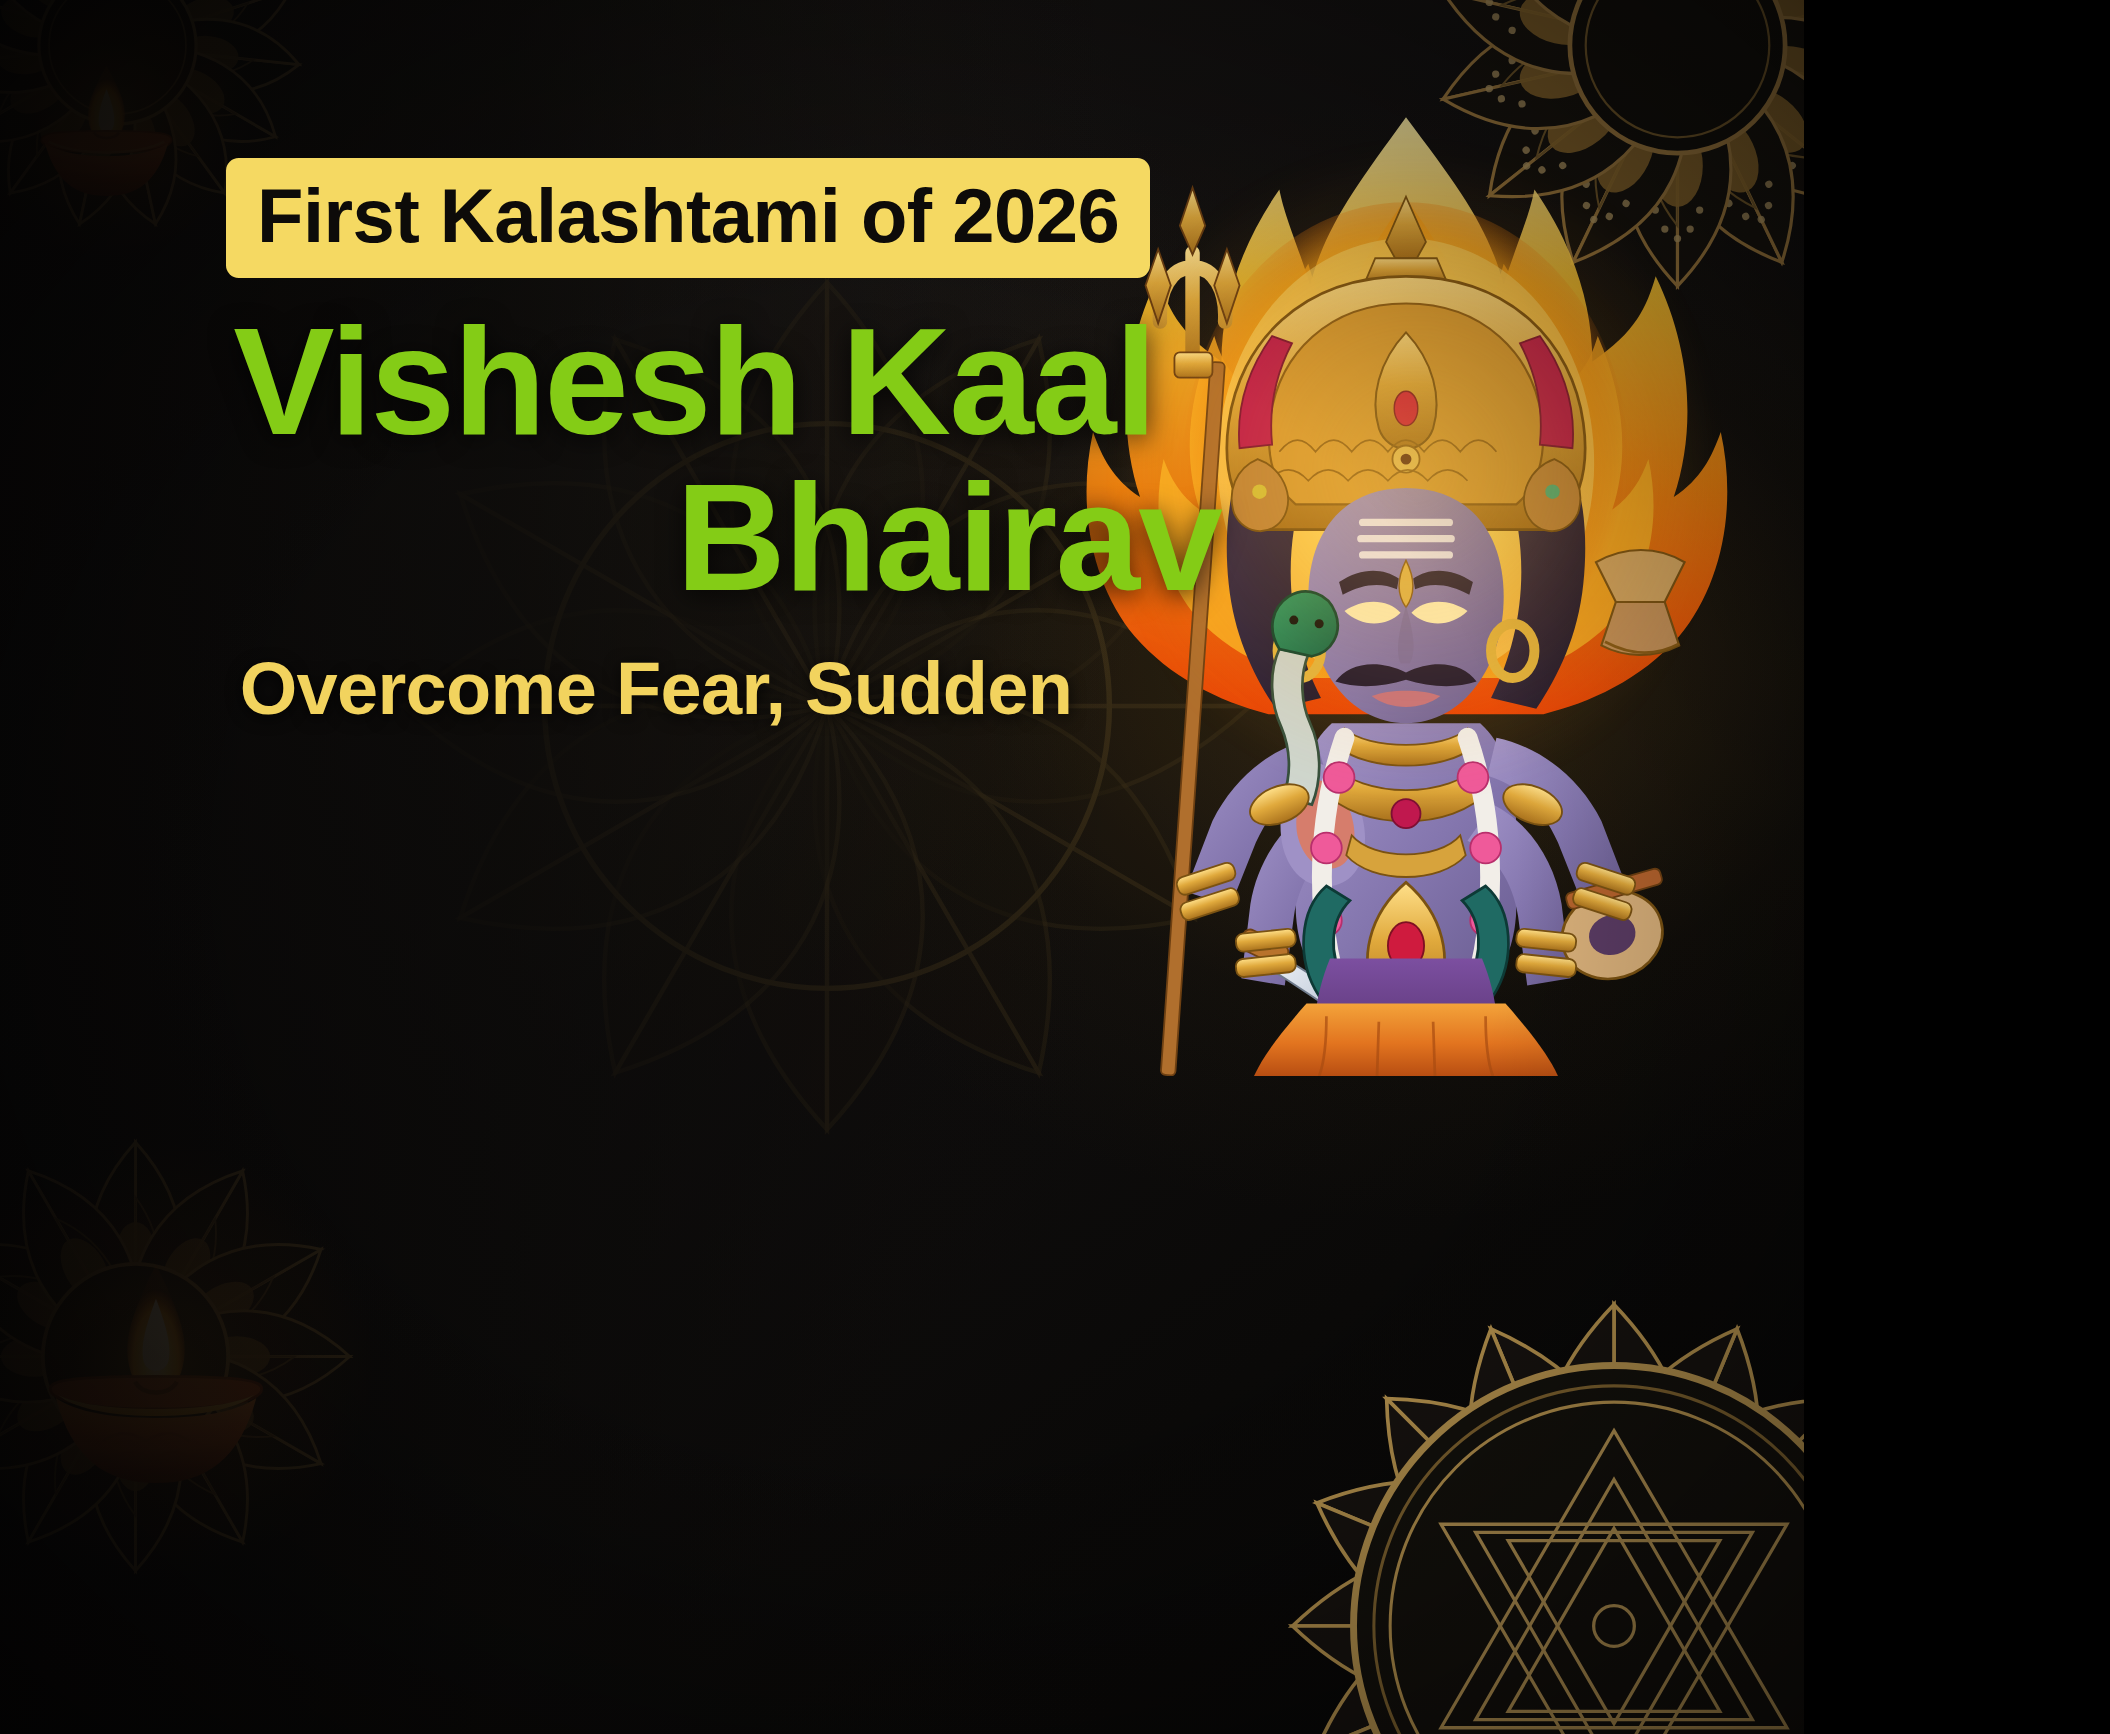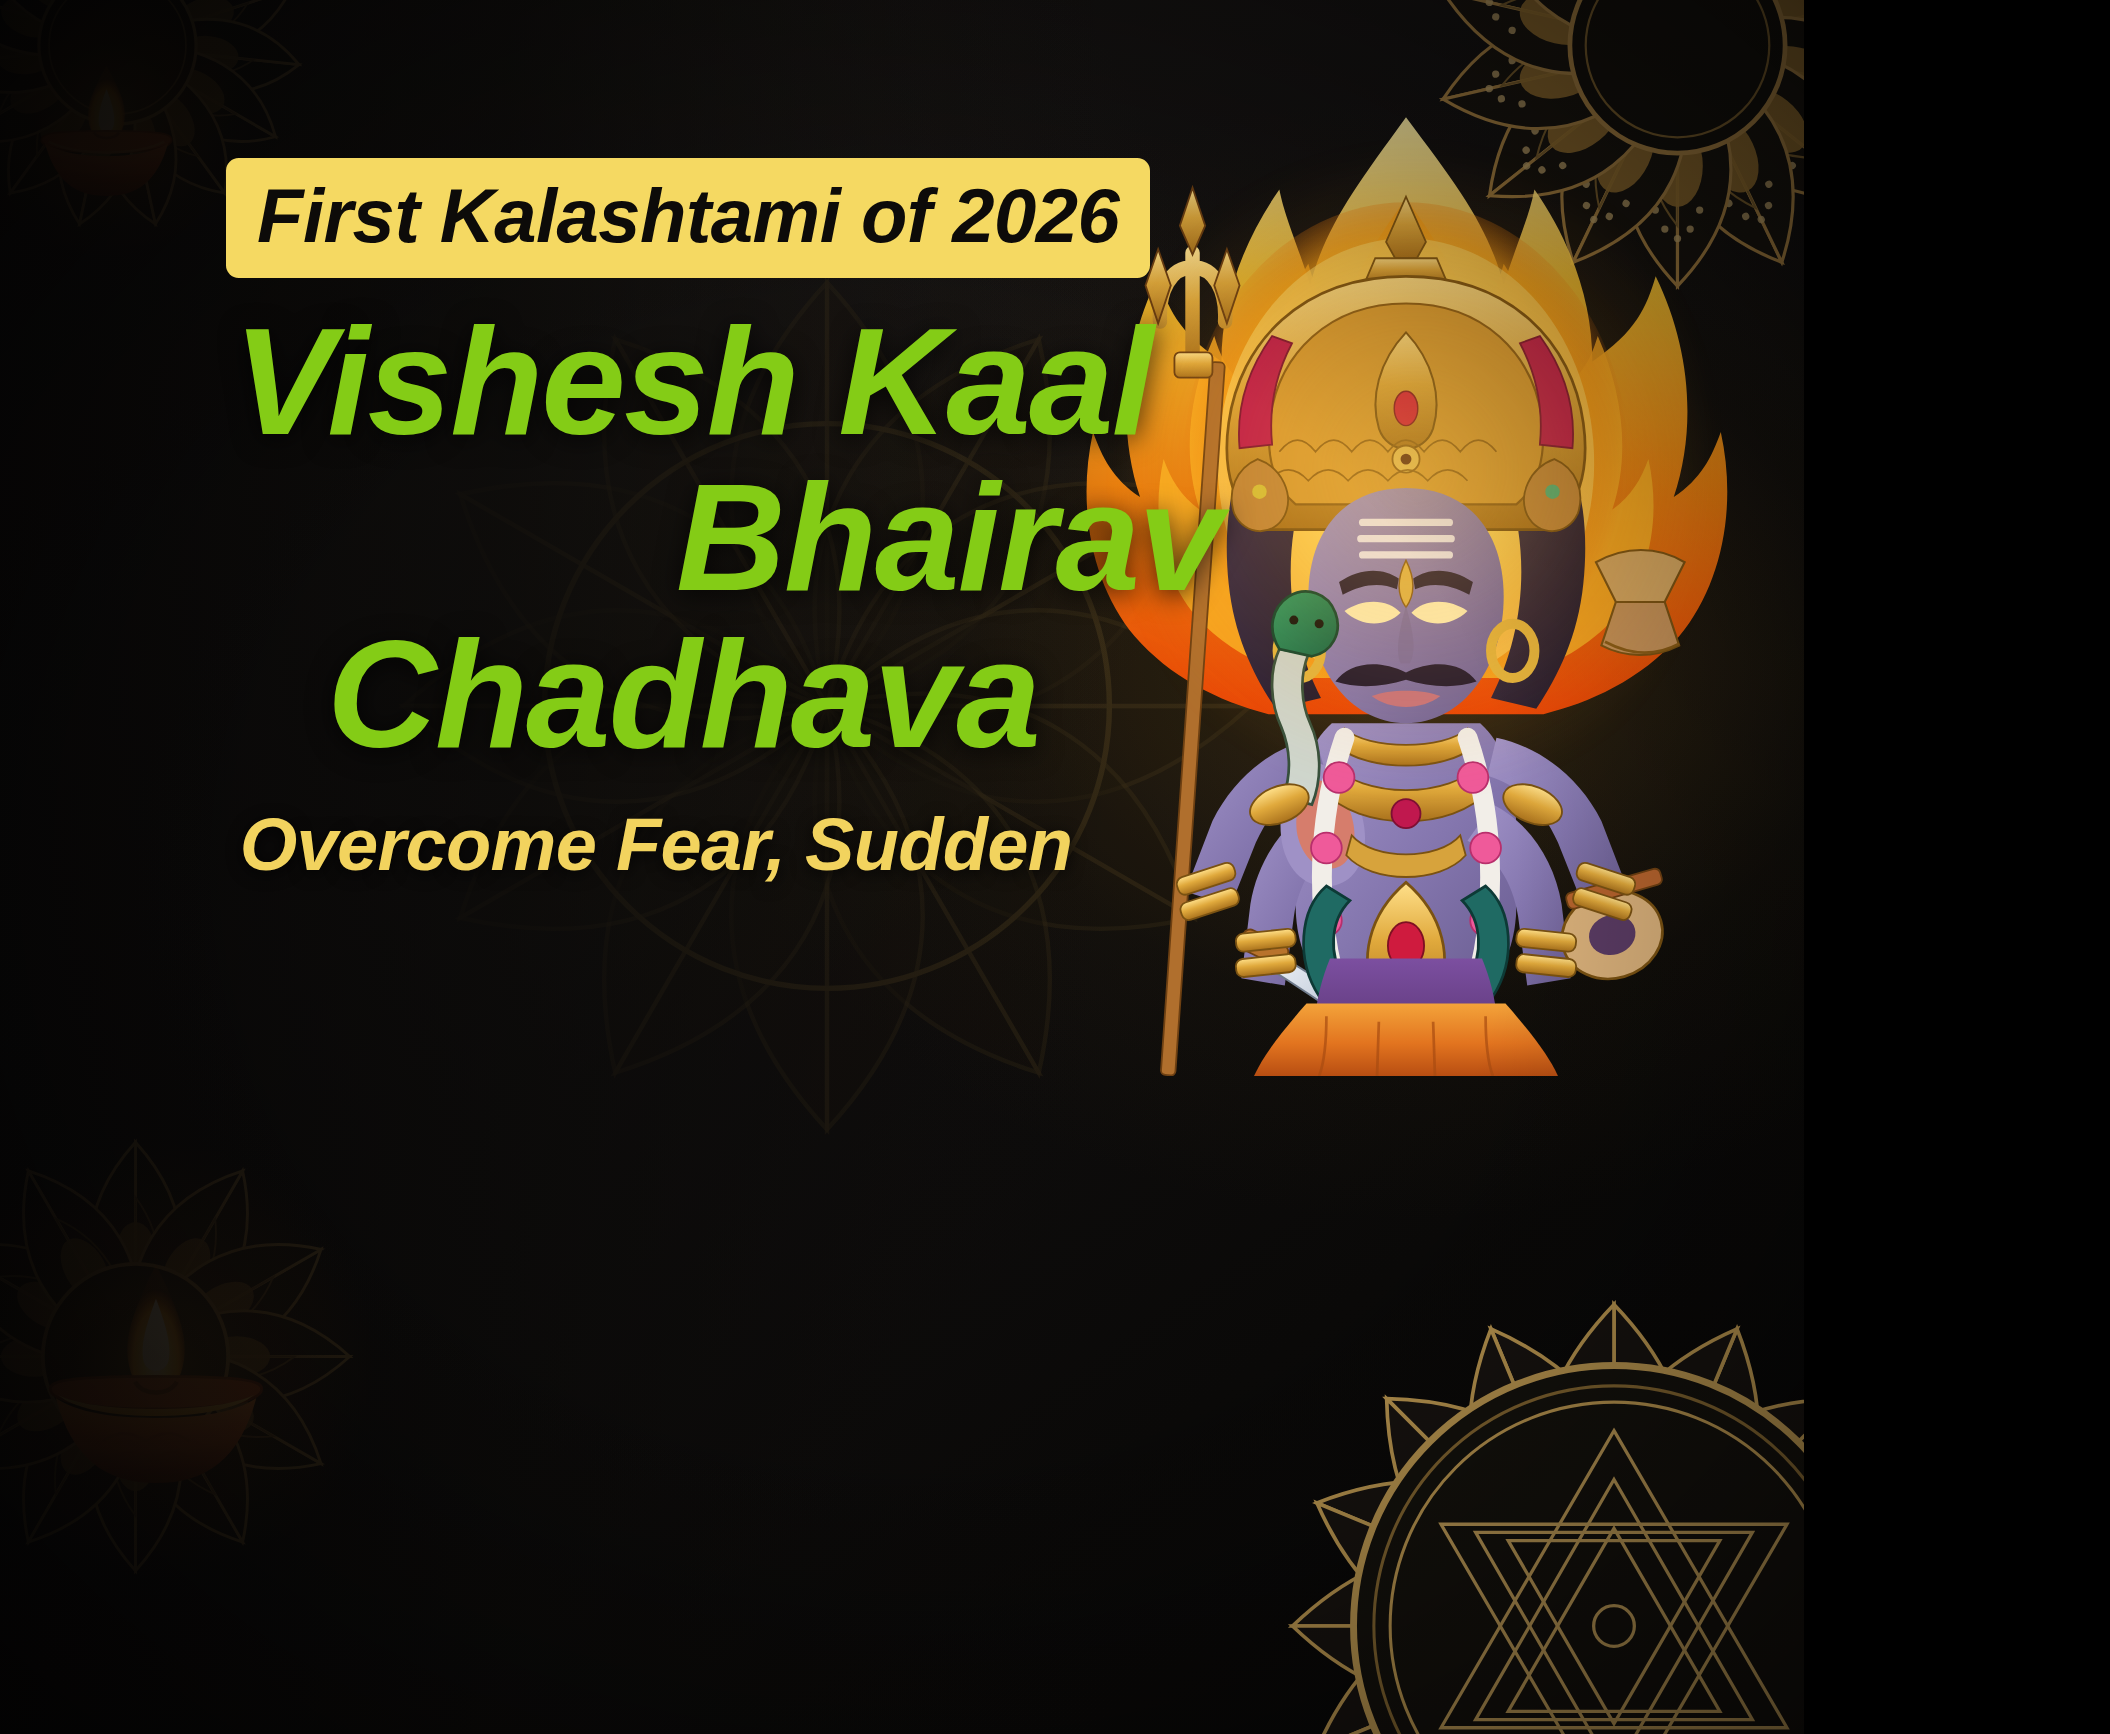--- a/index.html
+++ b/index.html
@@ -10,21 +10,20 @@
   body {
     font-family: "Liberation Sans", sans-serif;
   }
 
   .poster {
     position: relative;
     width: 1804px;
     height: 1734px;
     overflow: hidden;
     background: #100e0c;
-    font-style: italic;
   }
 
   
   .bg-base {
     position: absolute;
     inset: 0;
     background:
       radial-gradient(ellipse 55% 45% at 78% 38%, rgba(140,100,30,0.30) 0%, rgba(60,45,15,0.12) 45%, rgba(0,0,0,0) 72%),
       radial-gradient(ellipse 70% 60% at 18% 22%, rgba(40,36,30,0.55) 0%, rgba(10,9,8,0) 70%),
       linear-gradient(145deg, #191613 0%, #121010 40%, #0a0908 75%, #070606 100%);
@@ -580,21 +579,20 @@
   <div class="bg-leftdark"></div>
   <div class="bg-vignette"></div>
 
   <div class="text-block">
 
     <div class="badge">First Kalashtami of 2026</div>
 
     <div class="headline">
       <span class="hl-line hl-1">Vishesh Kaal</span>
       <span class="hl-line hl-2">Bhairav</span>
-      <span class="hl-line hl-3">Chadhava</span>
     </div>
 
     <div class="subheadline">
       <span class="sub-line">Overcome Fear, Sudden</span>
     </div>
 
   </div>
 
 </div>
 

